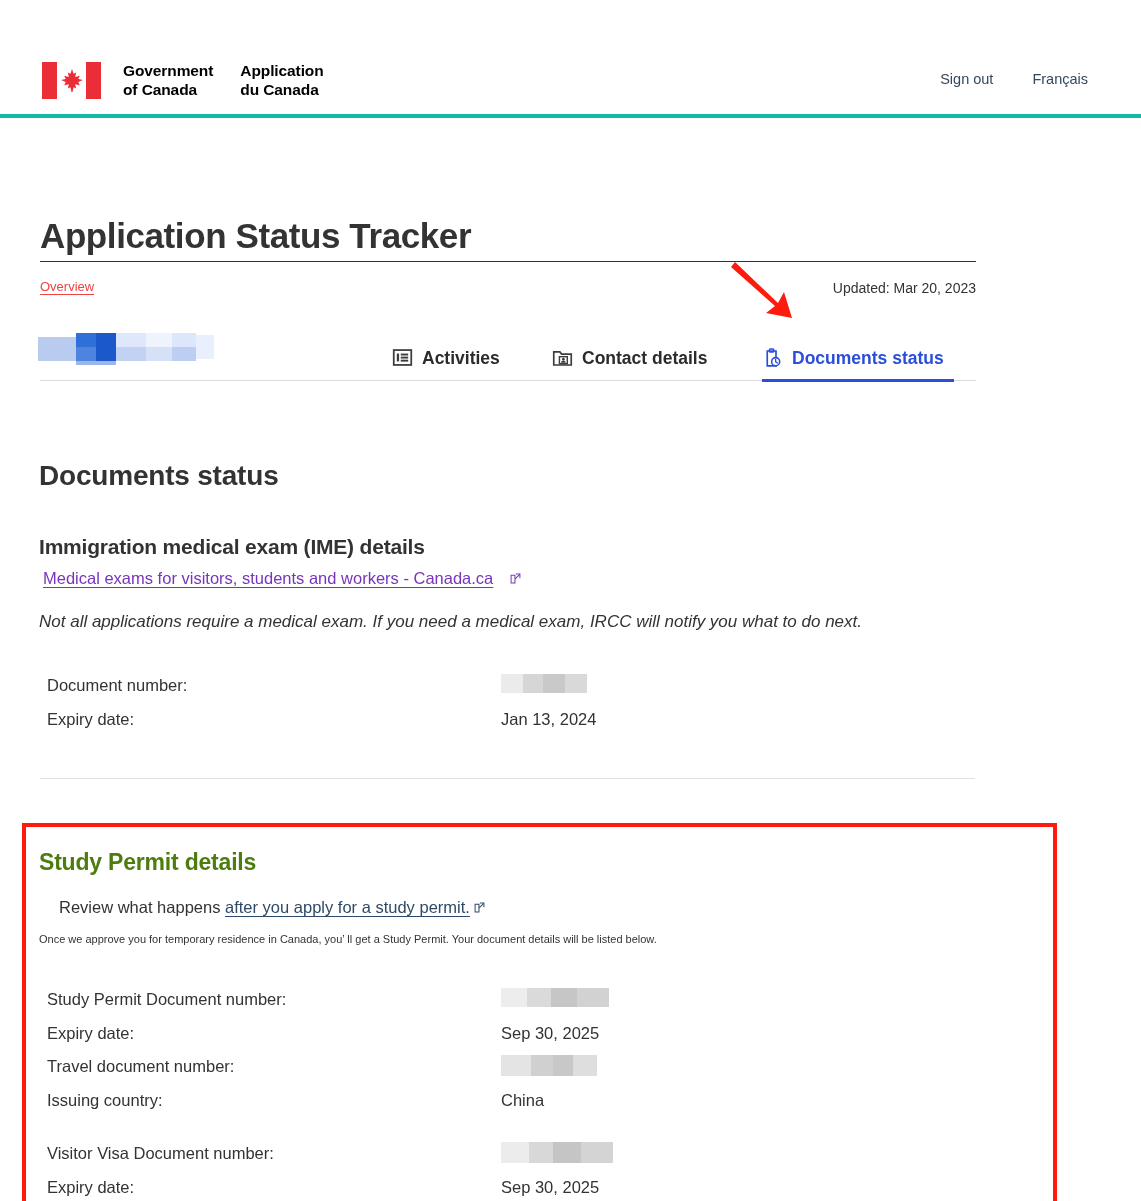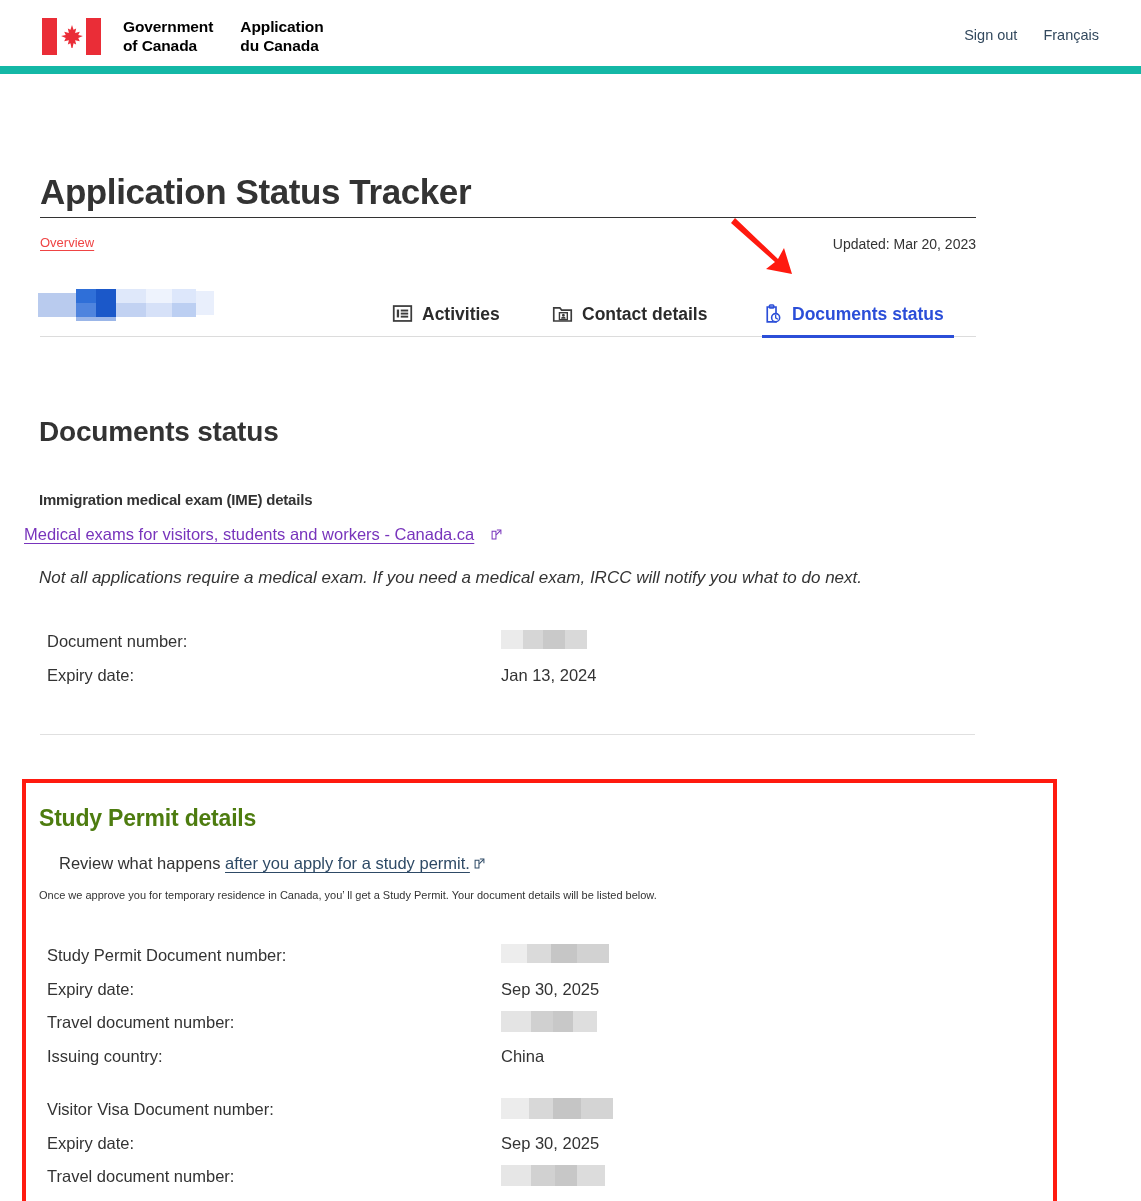--- a/index.html
+++ b/index.html
@@ -15,22 +15,23 @@
     position: relative;
     font-family: "Liberation Sans", "DejaVu Sans", sans-serif;
     color: #2b2b2b;
     overflow: hidden;
   }
 
   
   .gc-header {
     position: relative;
     height: 74px;
-    border-bottom: 8px solid #14b8a6;
+    border-bottom: 4px solid #14b8a6;
     background: #fff;
+    margin-top: 44px;
   }
   .gc-brand {
     position: absolute;
     left: 42px;
     top: 17px;
     display: flex;
     align-items: center;
     gap: 22px;
   }
   .flag {
@@ -64,24 +65,24 @@
     font-size: 15.5px;
     font-weight: bold;
     line-height: 1.25;
     color: #000;
     letter-spacing: -0.1px;
   }
   .wordmark span { display: block; white-space: nowrap; }
 
   .gc-utility {
     position: absolute;
-    right: 42px;
+    right: 53px;
     top: 27px;
     display: flex;
-    gap: 26px;
+    gap: 39px;
     font-size: 14.5px;
   }
   .gc-utility a {
     color: #33495e;
     text-decoration: none;
   }
 
   
   .page {
     position: relative;
@@ -180,28 +181,28 @@
     font-size: 28px;
     font-weight: bold;
     color: #333;
     letter-spacing: -0.2px;
   }
   h3.sub-title {
     position: absolute;
     left: 39px;
     top: 417px;
     margin: 0;
-    font-size: 15px;
+    font-size: 21px;
     font-weight: bold;
     color: #333;
     letter-spacing: -0.2px;
   }
   .ime-link {
     position: absolute;
-    left: 24px;
+    left: 43px;
     top: 451px;
     font-size: 16.5px;
     color: #7834bc;
     text-decoration: underline;
     text-underline-offset: 3px;
     display: inline-flex;
     align-items: baseline;
     gap: 17px;
   }
   .ext-icon { display: inline-block; width: 11px; height: 11px; }

